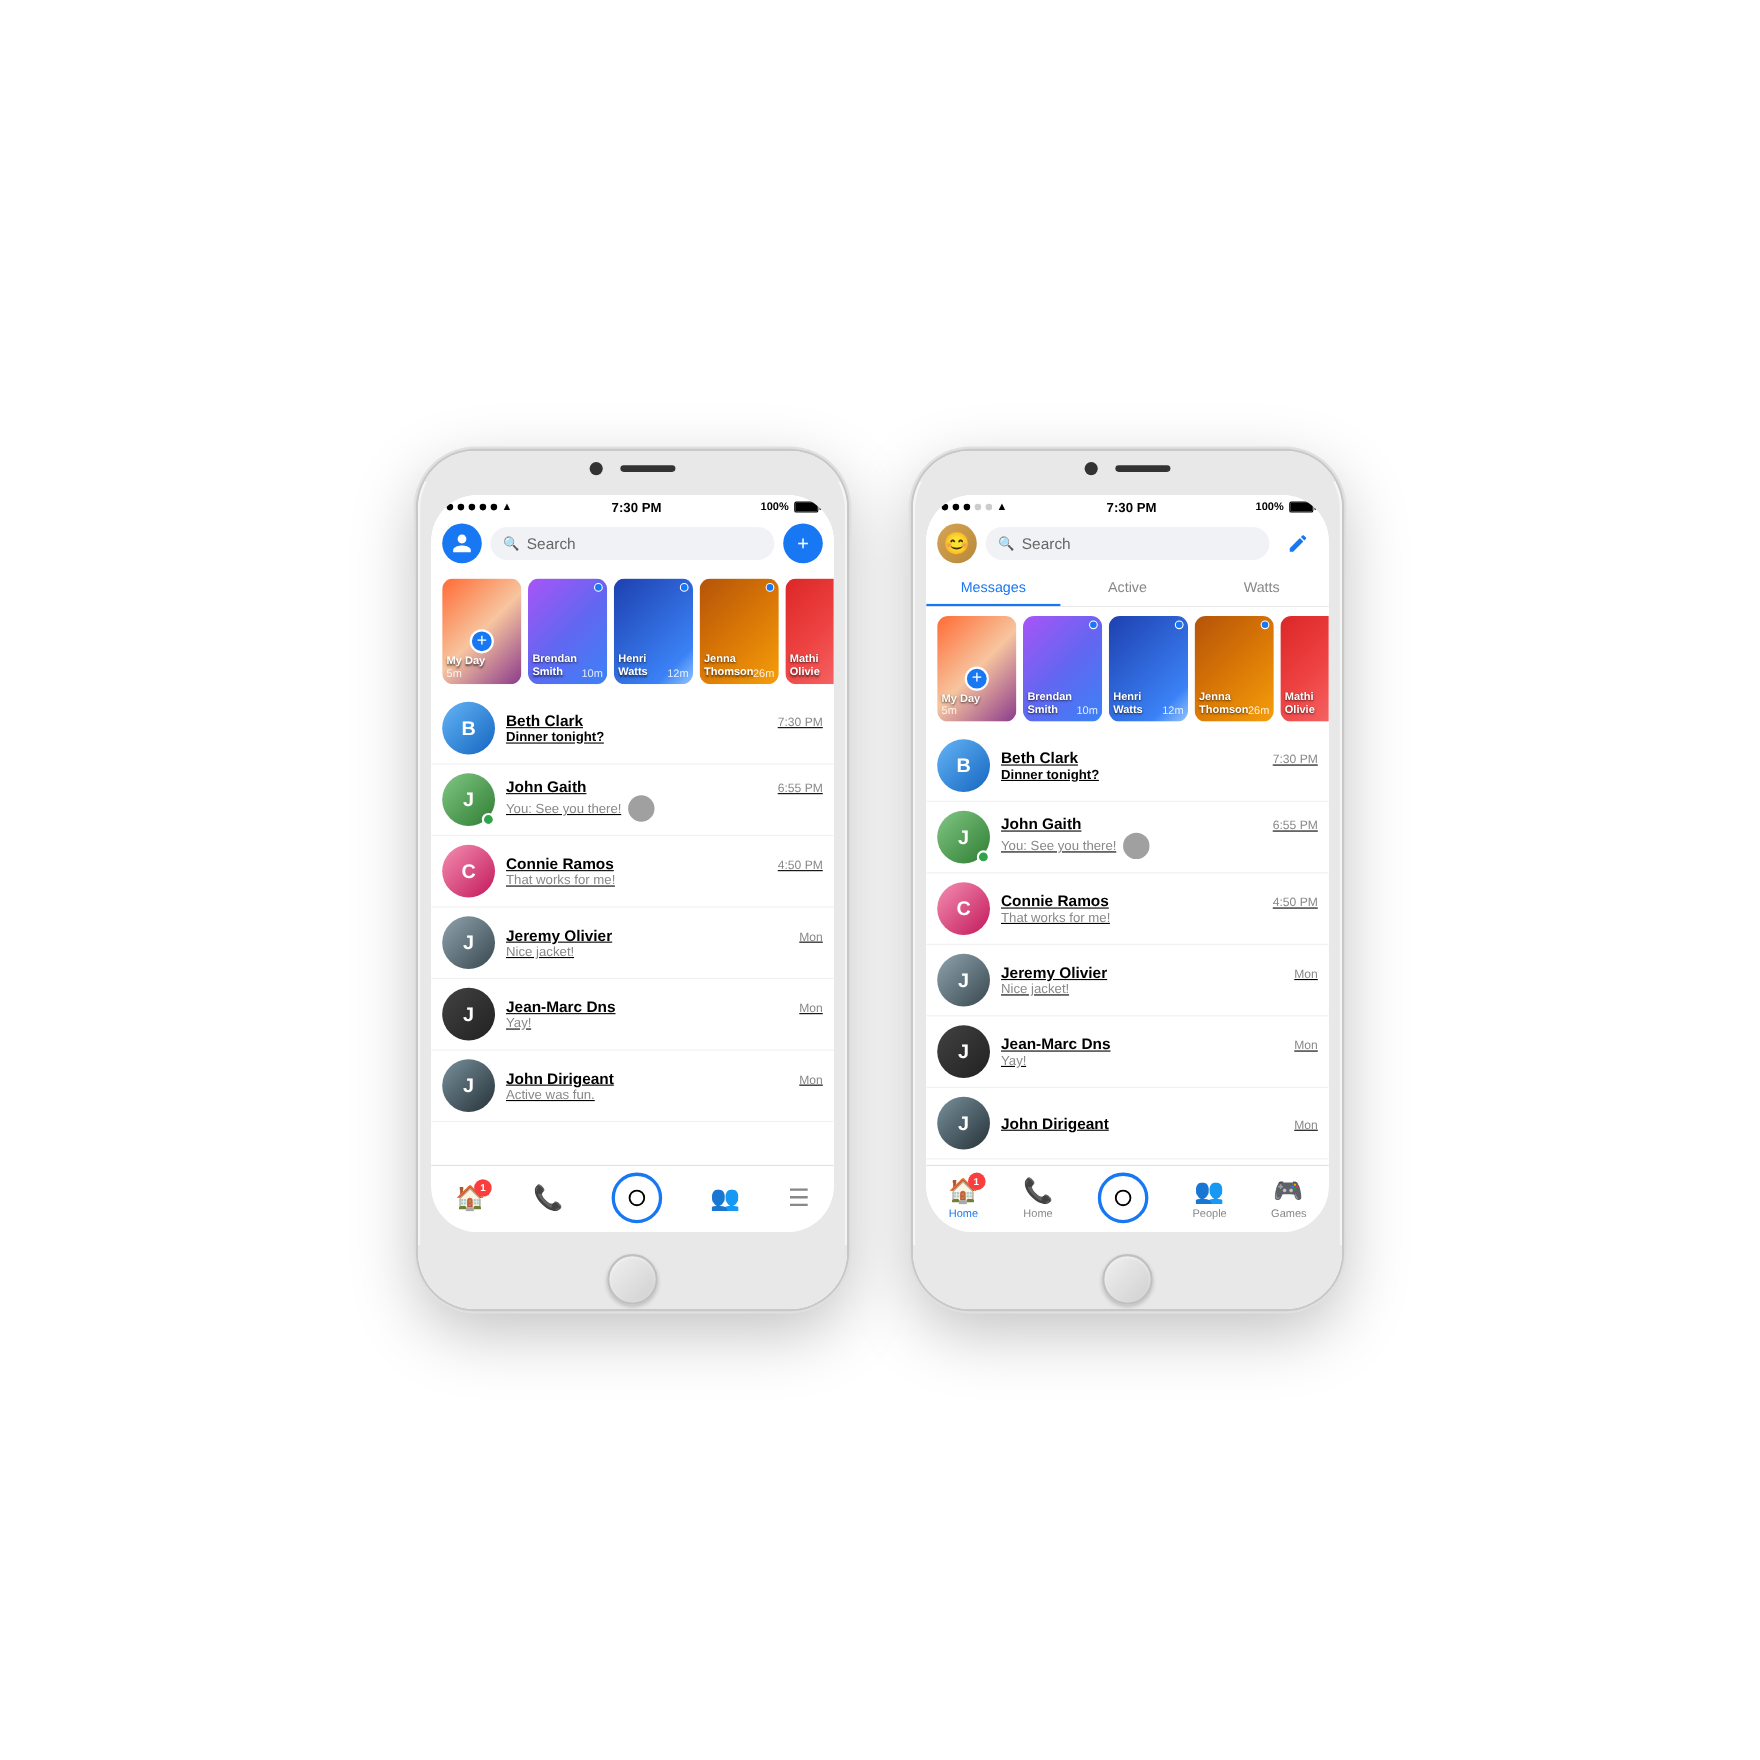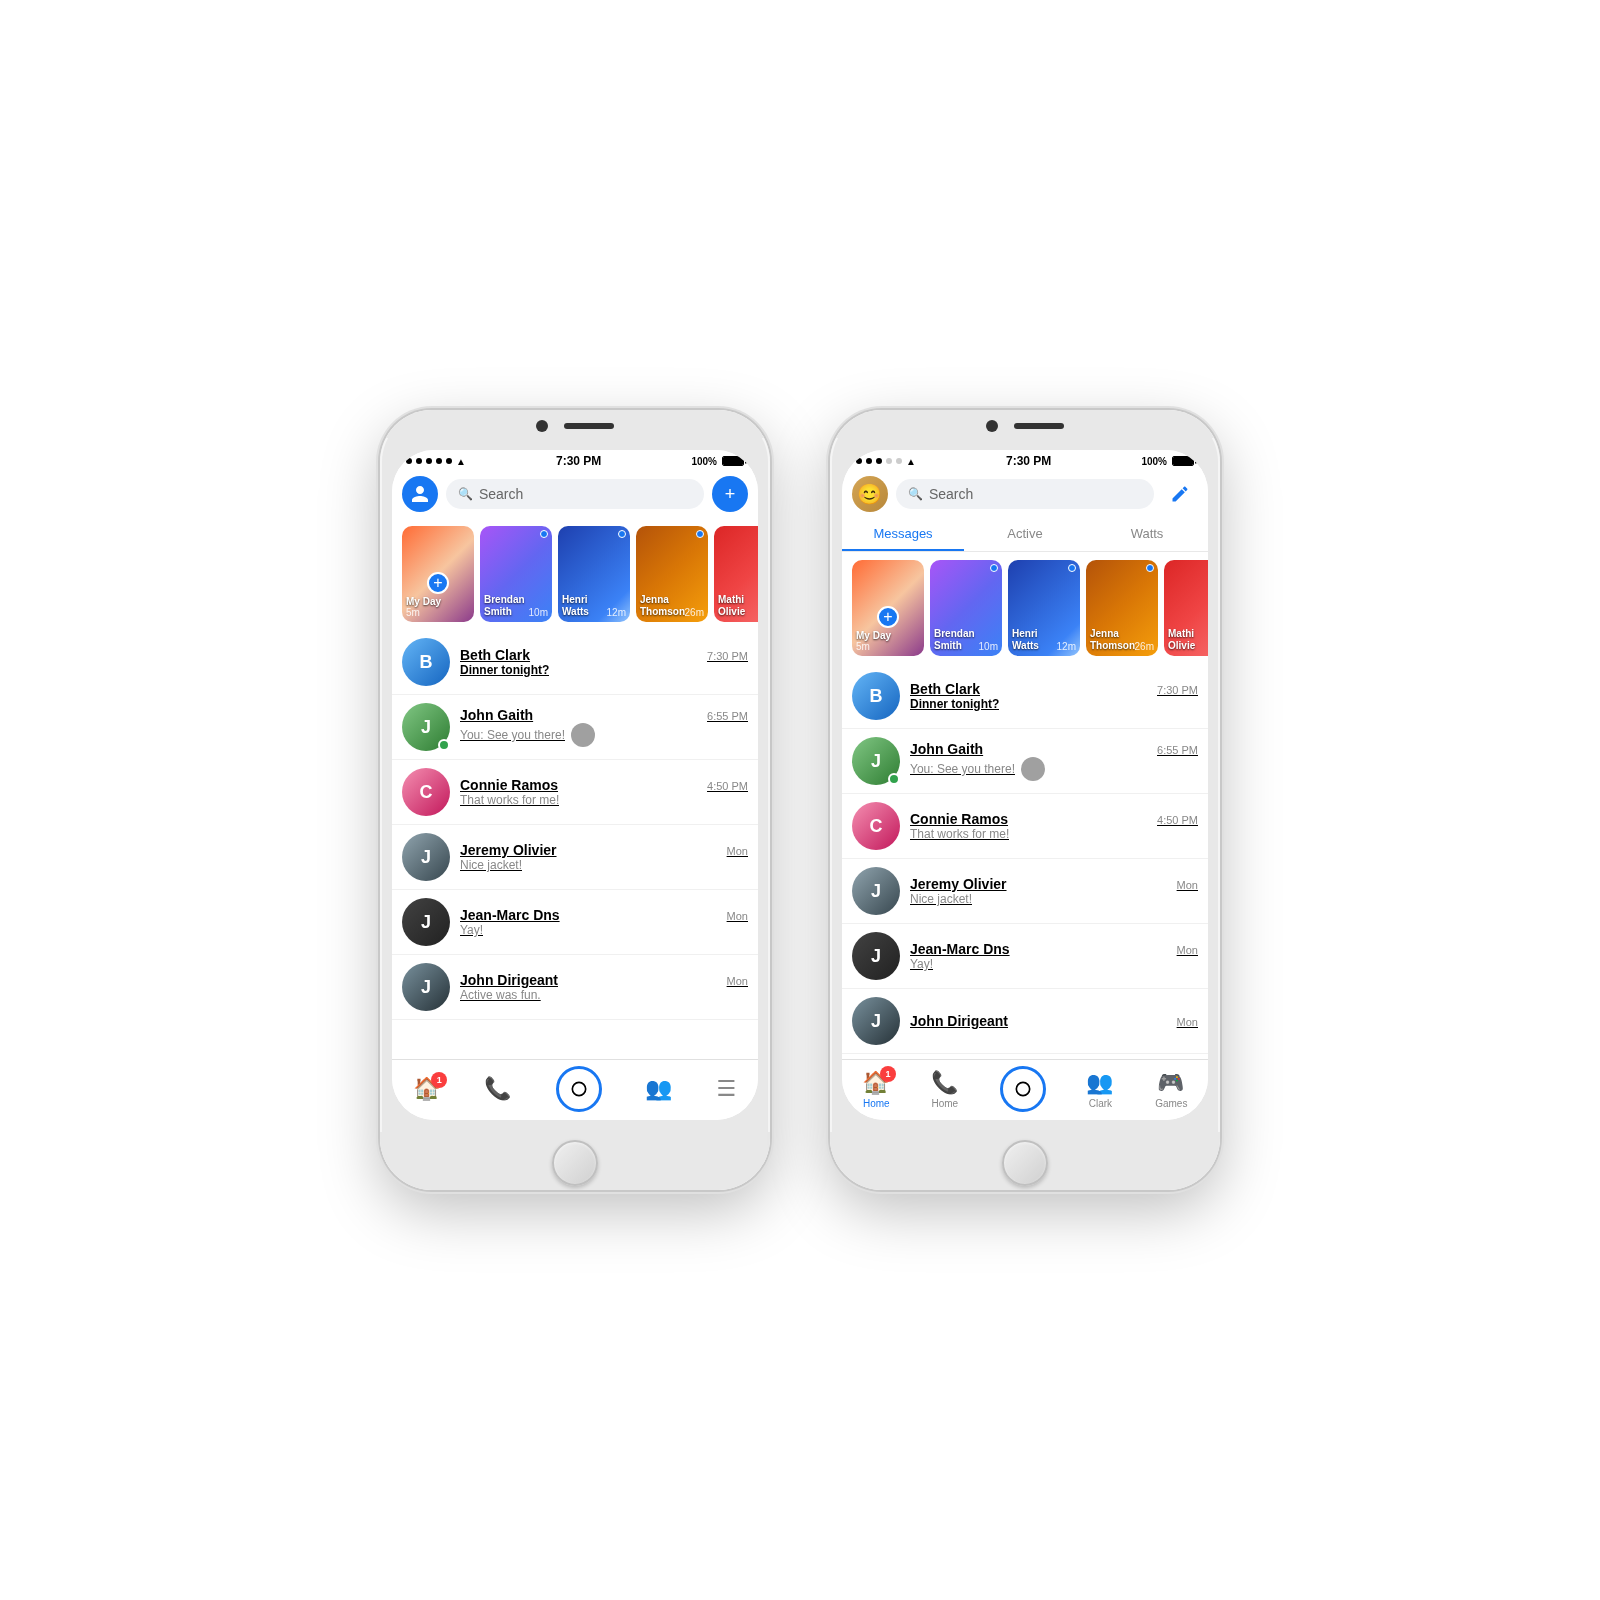--- a/index.html
+++ b/index.html
@@ -820,21 +820,21 @@
           </div>
           <div class="nav-item">
             <div class="nav-camera-btn">
               <svg width="20" height="20" viewBox="0 0 24 24" fill="none" stroke="#000" stroke-width="2">
                 <circle cx="12" cy="12" r="8"></circle>
               </svg>
             </div>
           </div>
           <div class="nav-item">
             <span class="nav-icon">👥</span>
-            <span class="nav-label">Clark</span>
+            <span class="nav-label">People</span>
           </div>
           <div class="nav-item">
             <span class="nav-icon">🎮</span>
             <span class="nav-label">Games</span>
           </div>
         </div>
       </div>
       <div class="home-button-area">
         <div class="home-button"></div>
       </div>

